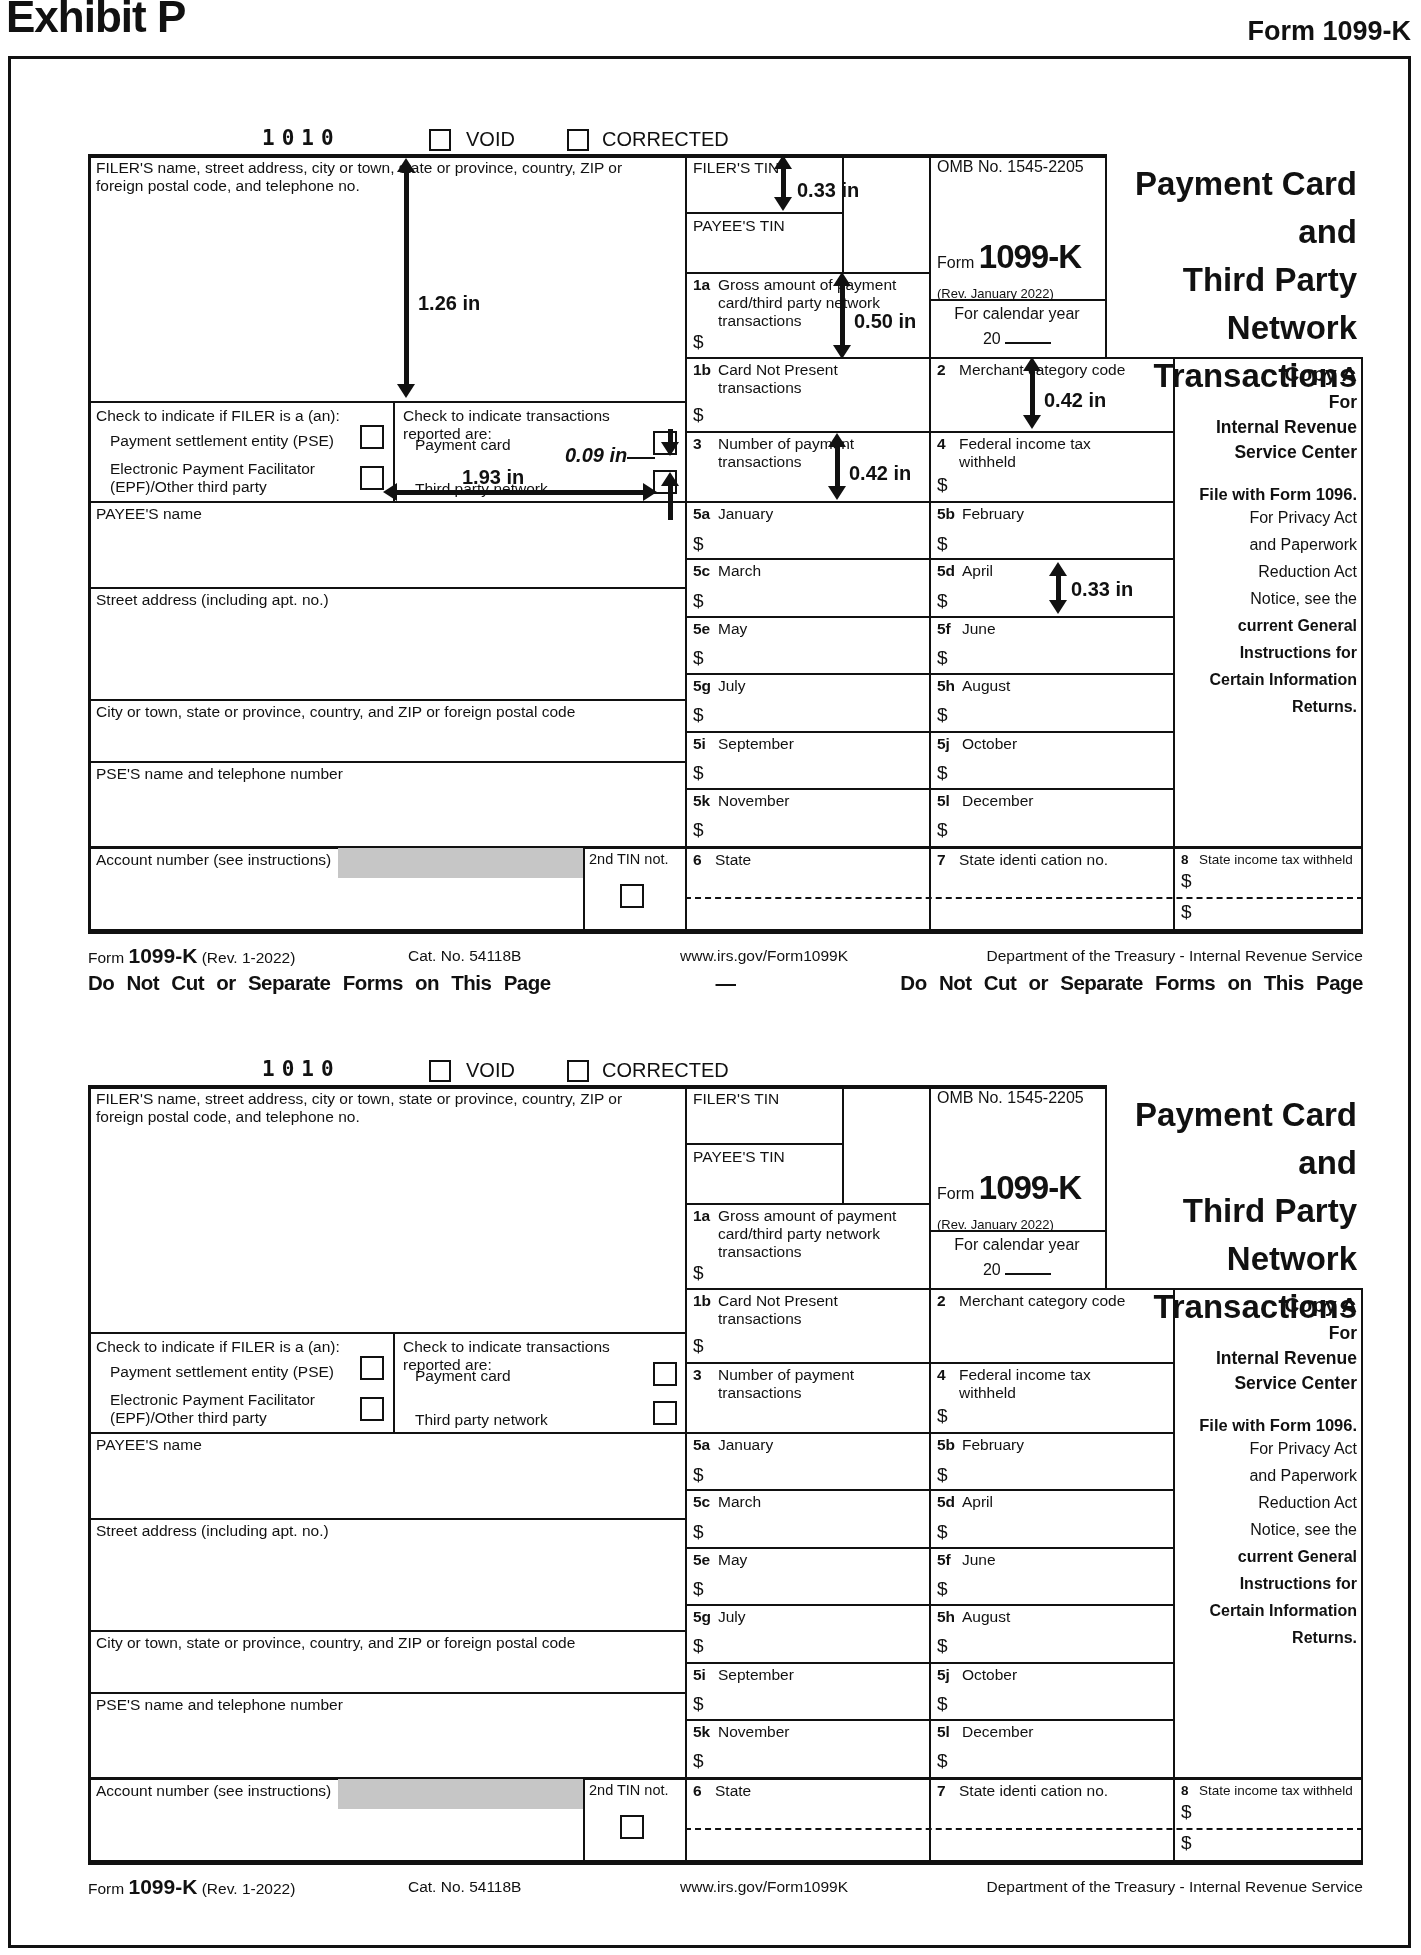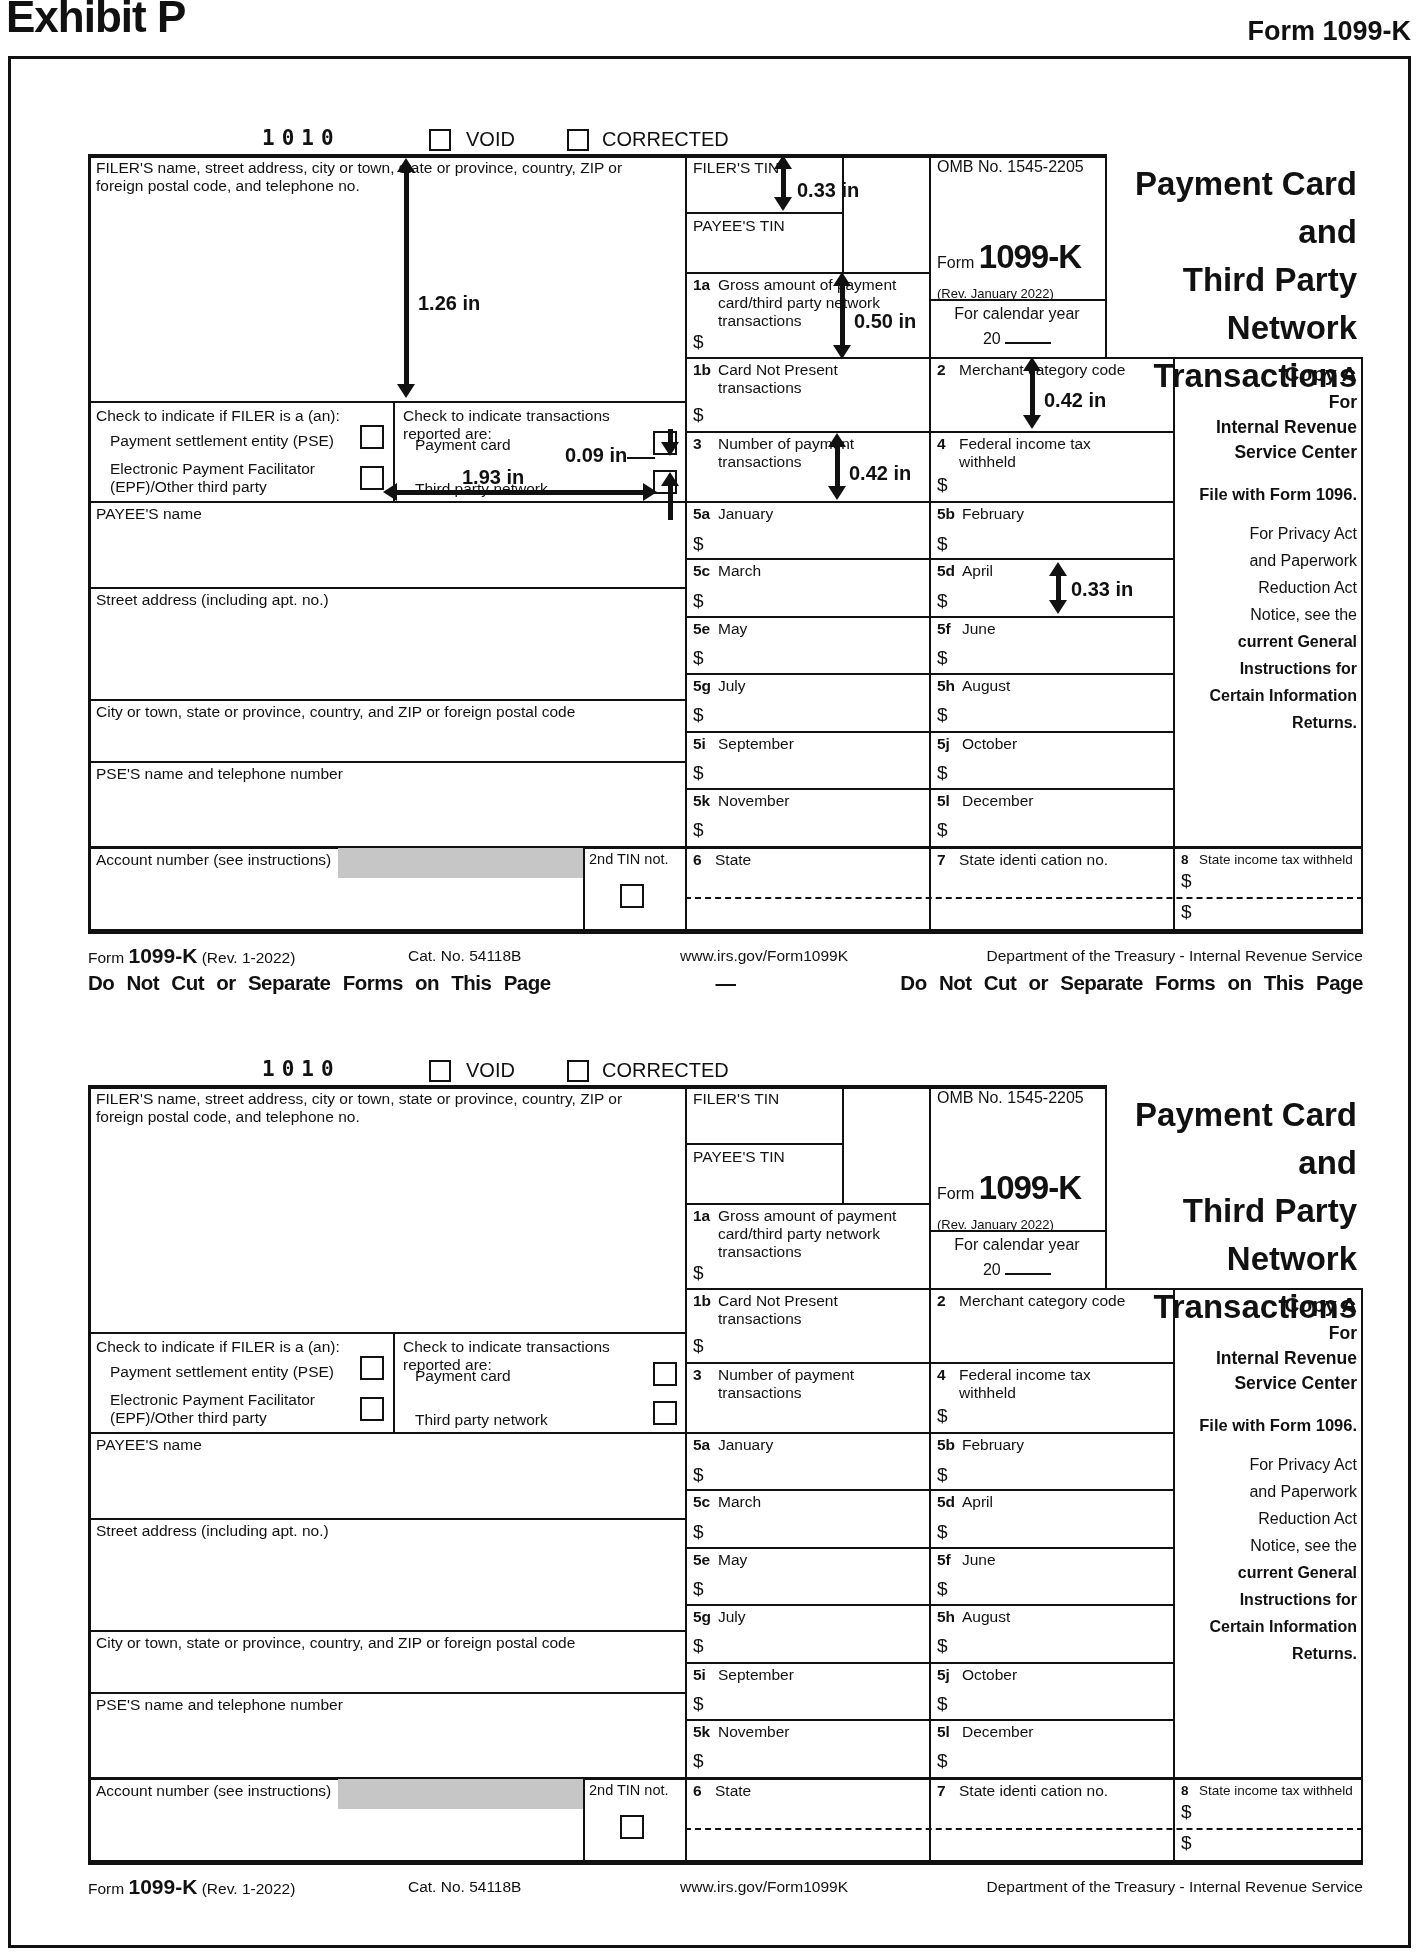--- a/index.html
+++ b/index.html
@@ -39,21 +39,21 @@
   .revlbl { position:absolute; left:849px; top:132px; font-size:13px; }
   .calcell { position:absolute; left:843px; top:151px; width:172px; text-align:center; font-size:16px; }
   .calyear { margin-top:5px; }
   .calyear .blank { display:inline-block; width:46px; border-bottom:2px solid #111; height:16px; }
 
   .titleblock { position:absolute; left:1017px; top:6px; width:252px; text-align:right; font-size:33px; font-weight:bold; line-height:48px; white-space:pre-line; }
   .copya { position:absolute; left:1085px; top:208px; width:184px; text-align:right; }
   .copya .t1 { font-size:21px; font-weight:bold; margin-bottom:4px; }
   .copya .t2 { font-size:17.5px; font-weight:bold; line-height:25px; }
   .copya .t3 { font-size:16.5px; font-weight:bold; margin-top:20px; }
-  .copya .t4 { font-size:16px; line-height:27px; margin-top:16px; white-space:pre-line; }
+  .copya .t4 { font-size:16px; line-height:27px; margin-top:0; white-space:pre-line; }
   .copya .t5 { font-size:16px; font-weight:bold; line-height:27px; white-space:pre-line; }
 
   .ffoot { position:absolute; left:0; top:818px; width:1275px; height:26px; font-size:15.5px; }
   .ffoot .fnum { font-size:21px; font-weight:bold; }
   .ffoot .fpart { position:absolute; top:3px; }
 
   .separator { position:absolute; left:88px; top:971px; width:1275px; display:flex; justify-content:space-between; font-size:20.5px; font-weight:bold; word-spacing:7px; letter-spacing:-0.5px; }
 
   
   .ann { position:absolute; left:0; top:0; }
@@ -260,21 +260,21 @@
           <div class="mlabel" style="left:983px; top:424px;">0.33 in</div>
 
           <div class="varrow nohead-t" style="left:582px; top:275px; height:27px;">
               <span class="shaft"></span>
               <span class="ah-b"></span>
             </div>
           <div class="varrow nohead-b" style="left:582px; top:318px; height:48px;">
               <span class="ah-t"></span>
               <span class="shaft"></span>
             </div>
-          <div class="mlabel" style="left:477px; top:290px;">0.09 in</div>
+          <div class="mlabel" style="left:477px; top:290px;font-style:italic;">0.09 in</div>
           <div class="leader" style="left:539px; top:303px; width:28px;"></div>
 
           <div class="mlabel" style="left:374px; top:312px;">1.93 in</div>
           <div class="harrow" style="left:295px; top:338px; width:274px;">
               <span class="ah-l"></span>
               <span class="shaft"></span>
               <span class="ah-r"></span>
             </div>
         </div>
       </div>

